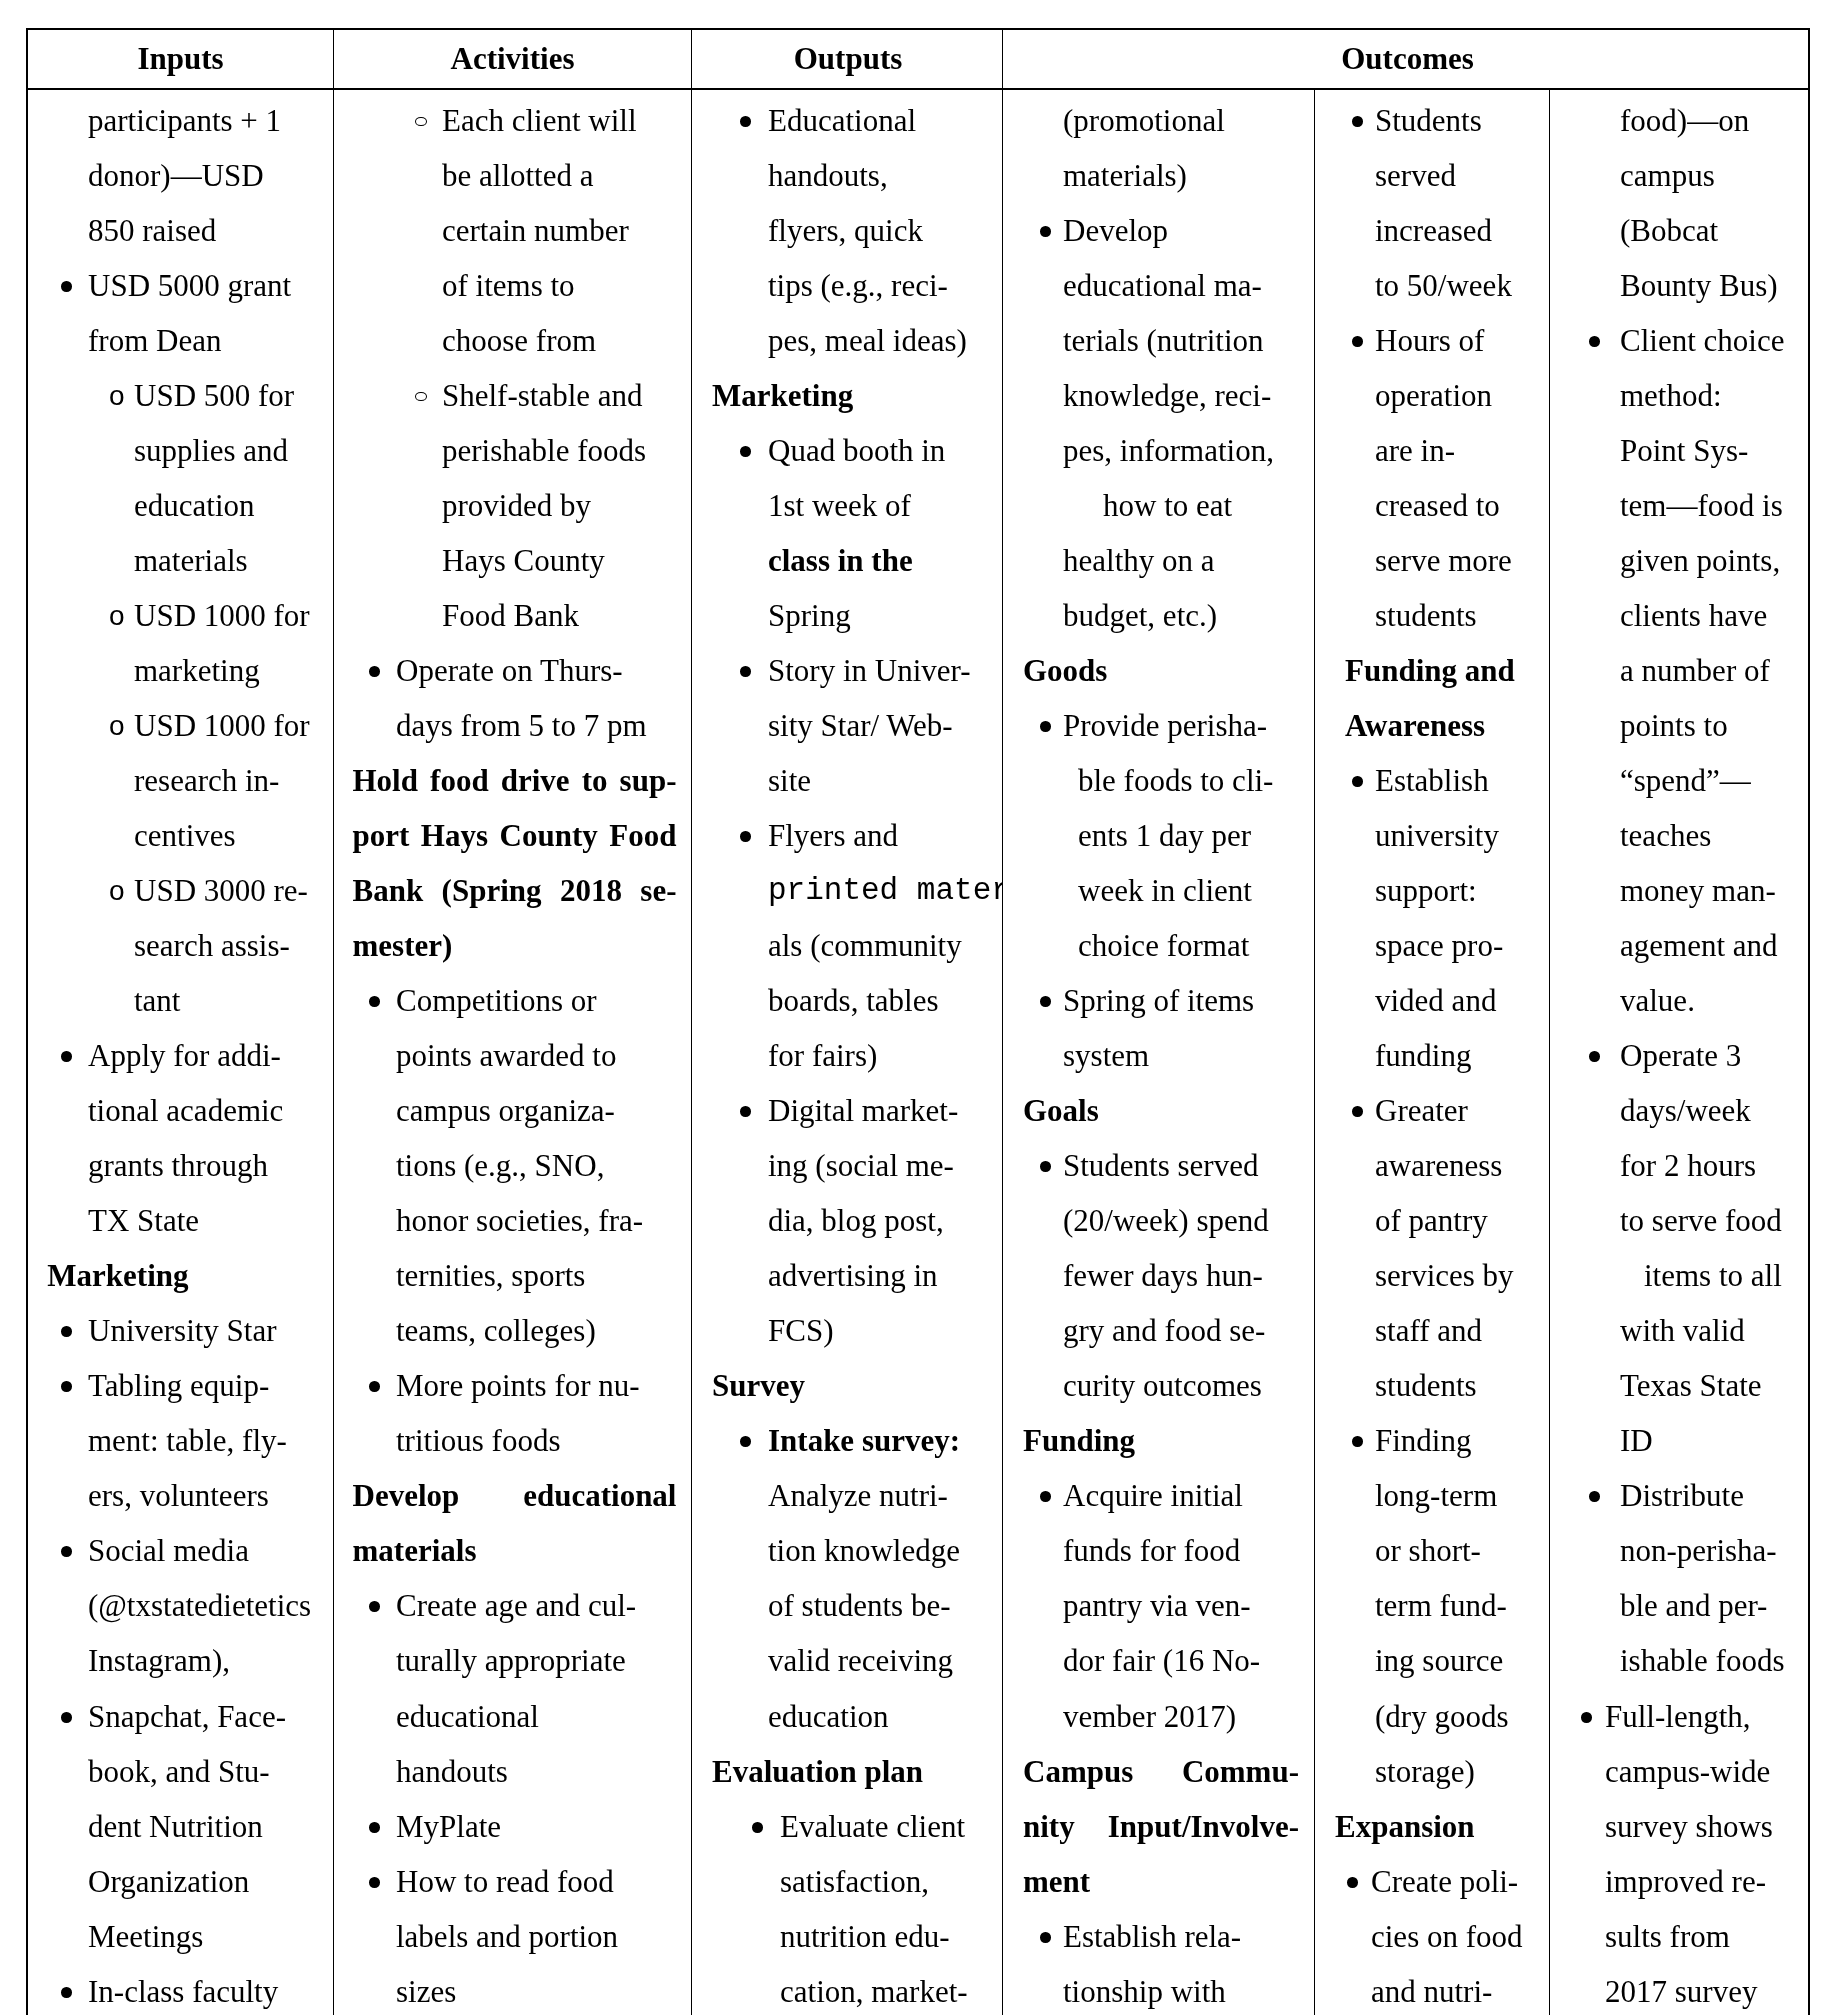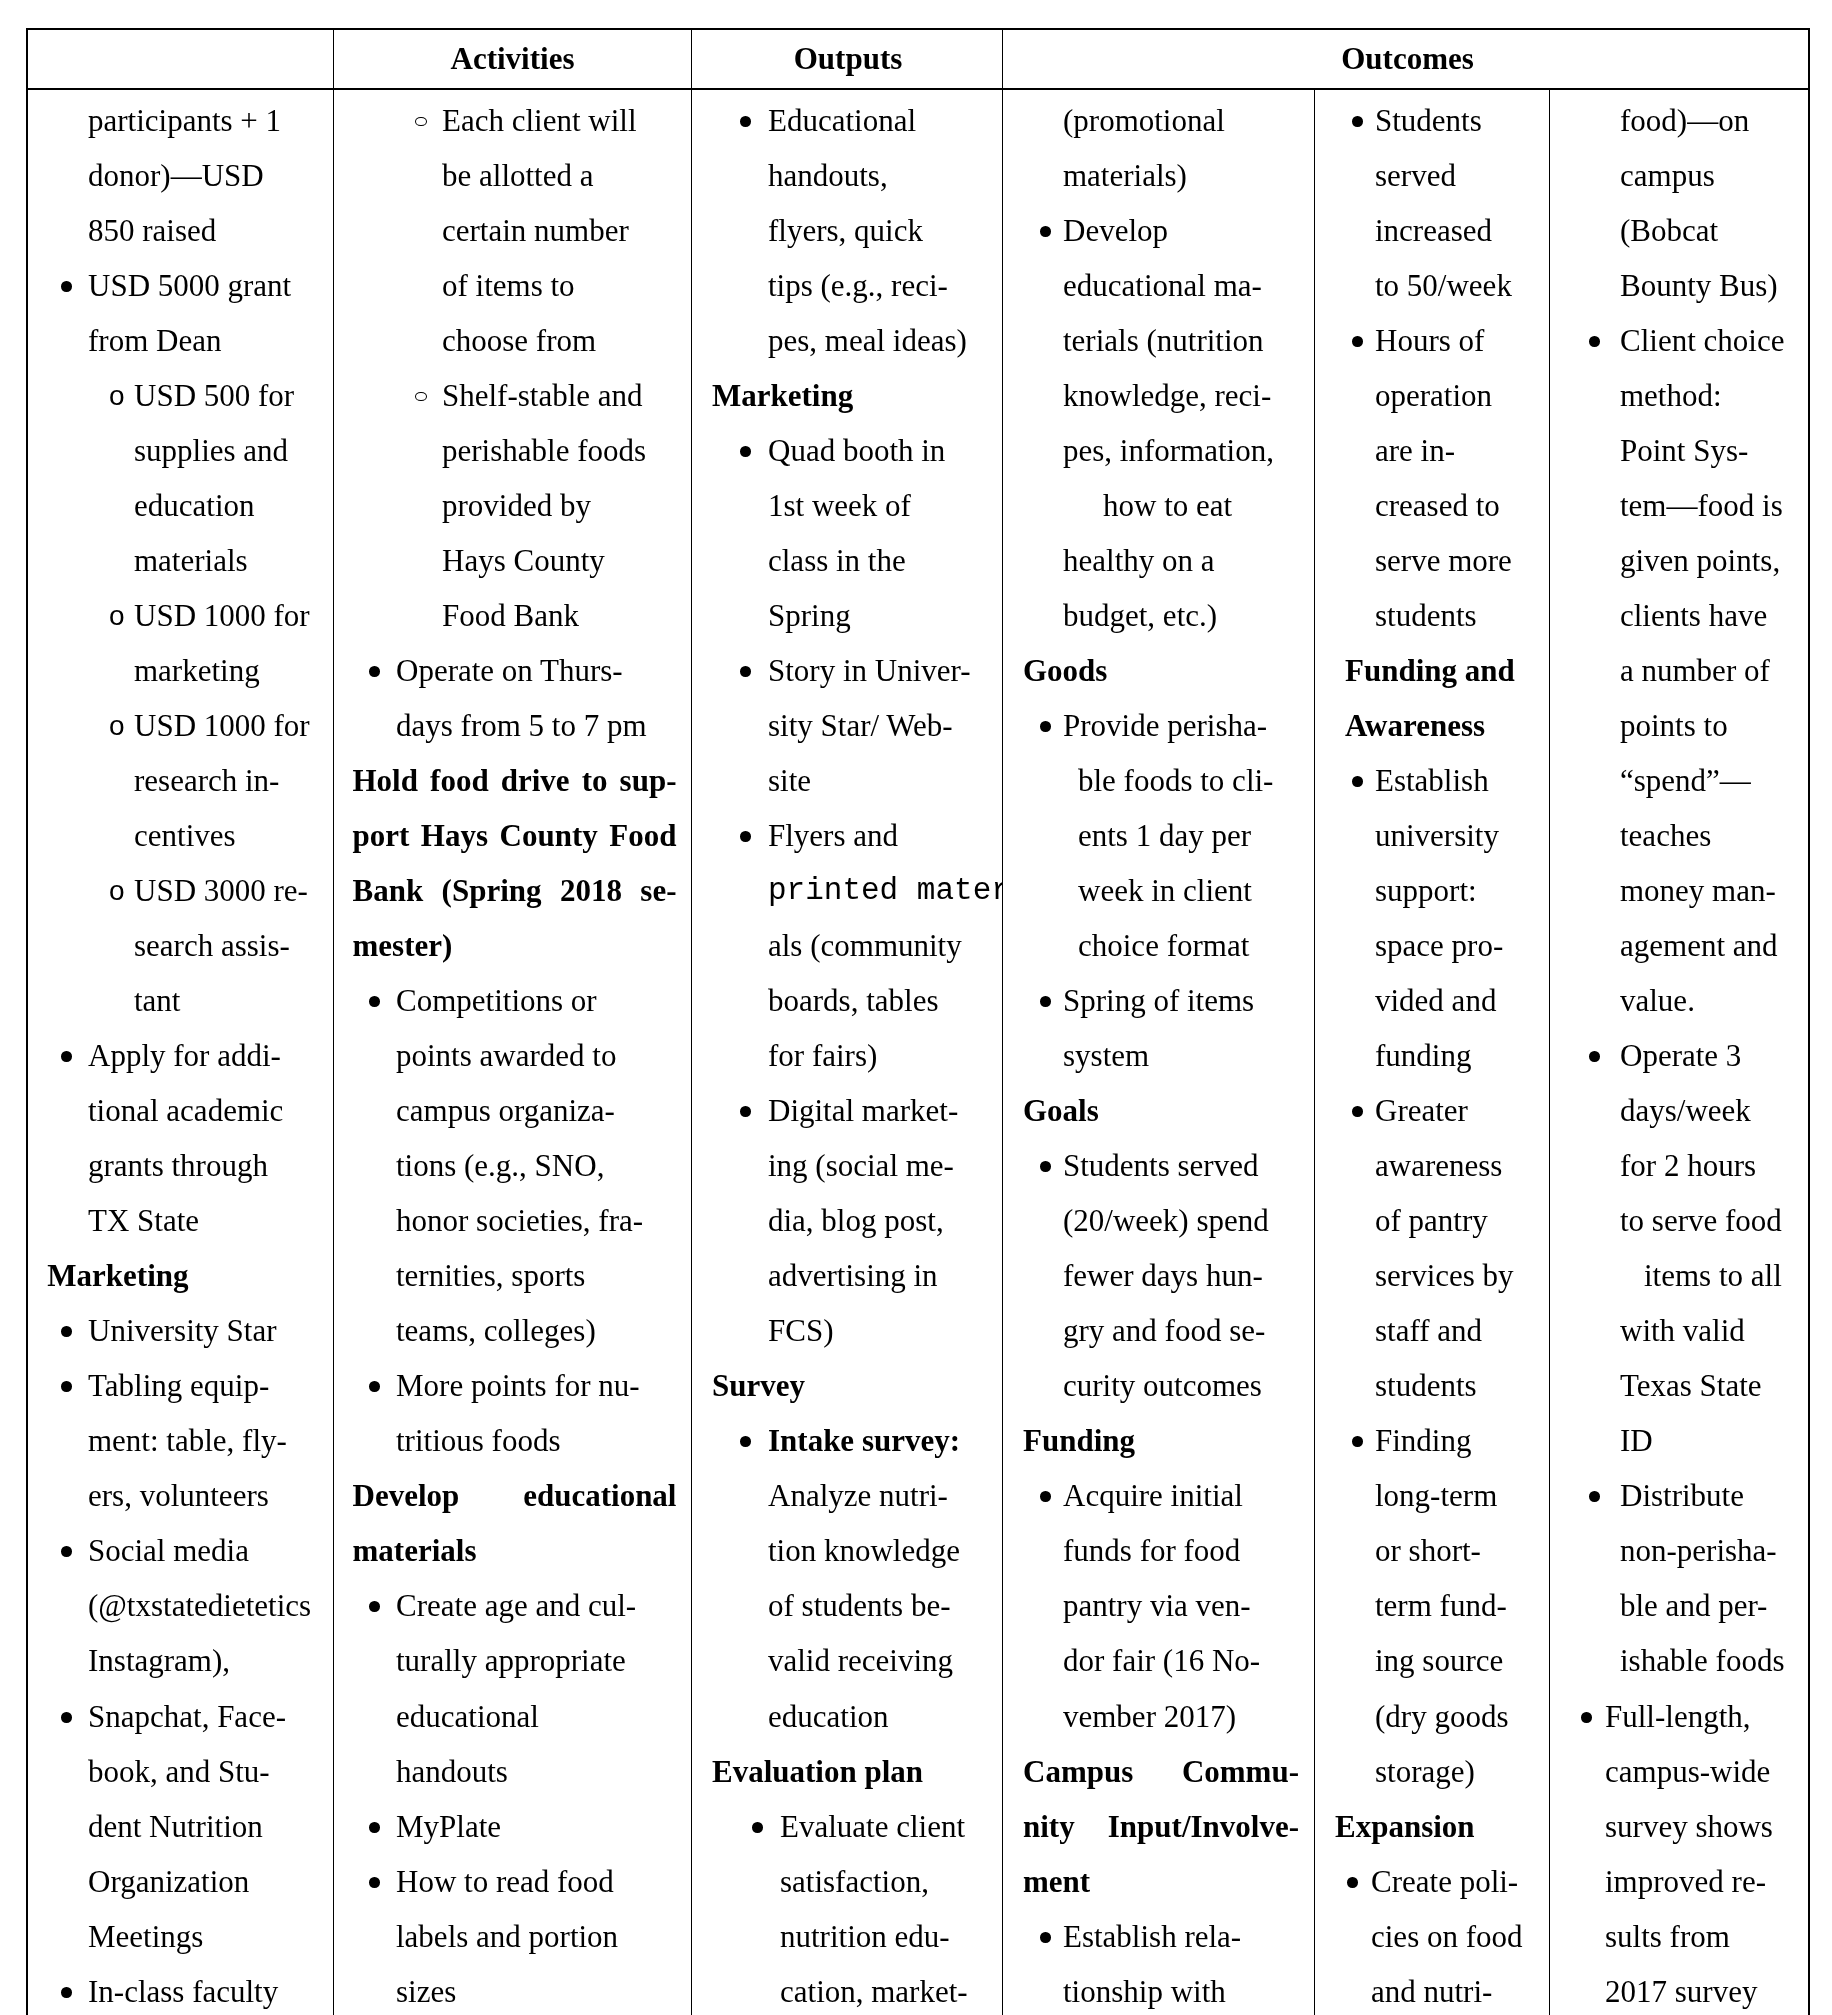--- a/index.html
+++ b/index.html
@@ -23,20 +23,21 @@
   .mk.dot::before { content: ""; display: inline-block; width: 10.5px; height: 10.5px; border-radius: 50%;
                     background: #000; vertical-align: middle; position: relative; top: -2.4px; }
   .mk.o { font-size: 28px; font-family: "Liberation Sans", sans-serif; }
   .mk.circ::before { content: ""; display: inline-block; width: 9.7px; height: 7.3px; border-radius: 50%;
                      border: 1.2px solid #000; vertical-align: middle; position: relative; top: -2.4px; }
 </style>
 </head>
 <body>
 
 <div class="table">
+  <div class="hcell" style="left:0;width:305px;">Inputs</div>
   <div class="hcell" style="left:306px;width:357px;">Activities</div>
   <div class="hcell" style="left:976px;width:807px;">Outcomes</div>
   <div class="hcell" style="left:665px;width:310px;">Outputs</div>
 
   <div class="hdr-line"></div>
   <div class="vline" style="left:305px;"></div>
   <div class="vline" style="left:663px;"></div>
   <div class="vline" style="left:974px;"></div>
   <div class="vline sub" style="left:1286px;"></div>
   <div class="vline sub" style="left:1521px;"></div>
@@ -306,21 +307,21 @@
         <span class="tx" style="left: var(--h);">Marketing</span>
       </div>
       <div class="ln " style="top: 333px;">
         <span class="mk dot" style="left: var(--bm);"></span>
         <span class="tx" style="left: var(--bt);">Quad booth in</span>
       </div>
       <div class="ln " style="top: 388px;">
         <span class="tx" style="left: var(--bt);">1st week of</span>
       </div>
       <div class="ln " style="top: 443px;">
-        <span class="tx" style="left: var(--bt);">class in the</span>
+        <span class="tx" style="left: var(--bt); font-weight: bold;">class in the</span>
       </div>
       <div class="ln " style="top: 498px;">
         <span class="tx" style="left: var(--bt);">Spring</span>
       </div>
       <div class="ln " style="top: 553px;">
         <span class="mk dot" style="left: var(--bm);"></span>
         <span class="tx" style="left: var(--bt);">Story in Univer-</span>
       </div>
       <div class="ln " style="top: 608px;">
         <span class="tx" style="left: var(--bt);">sity Star/ Web-</span>

